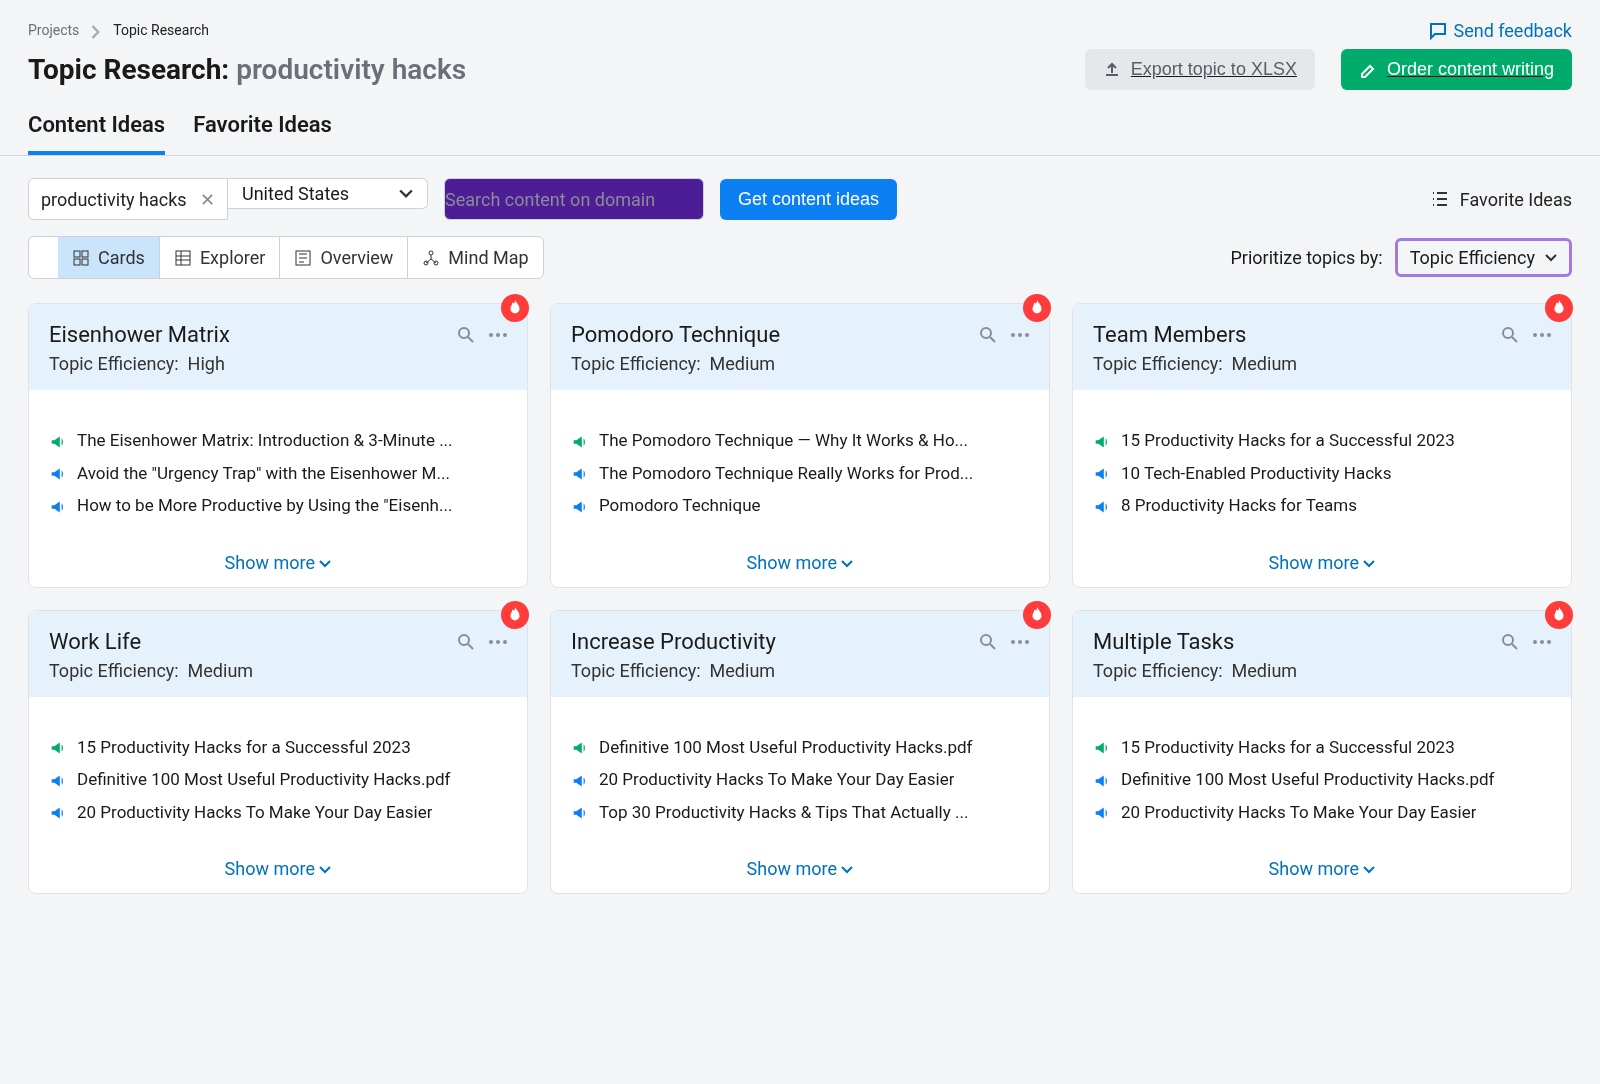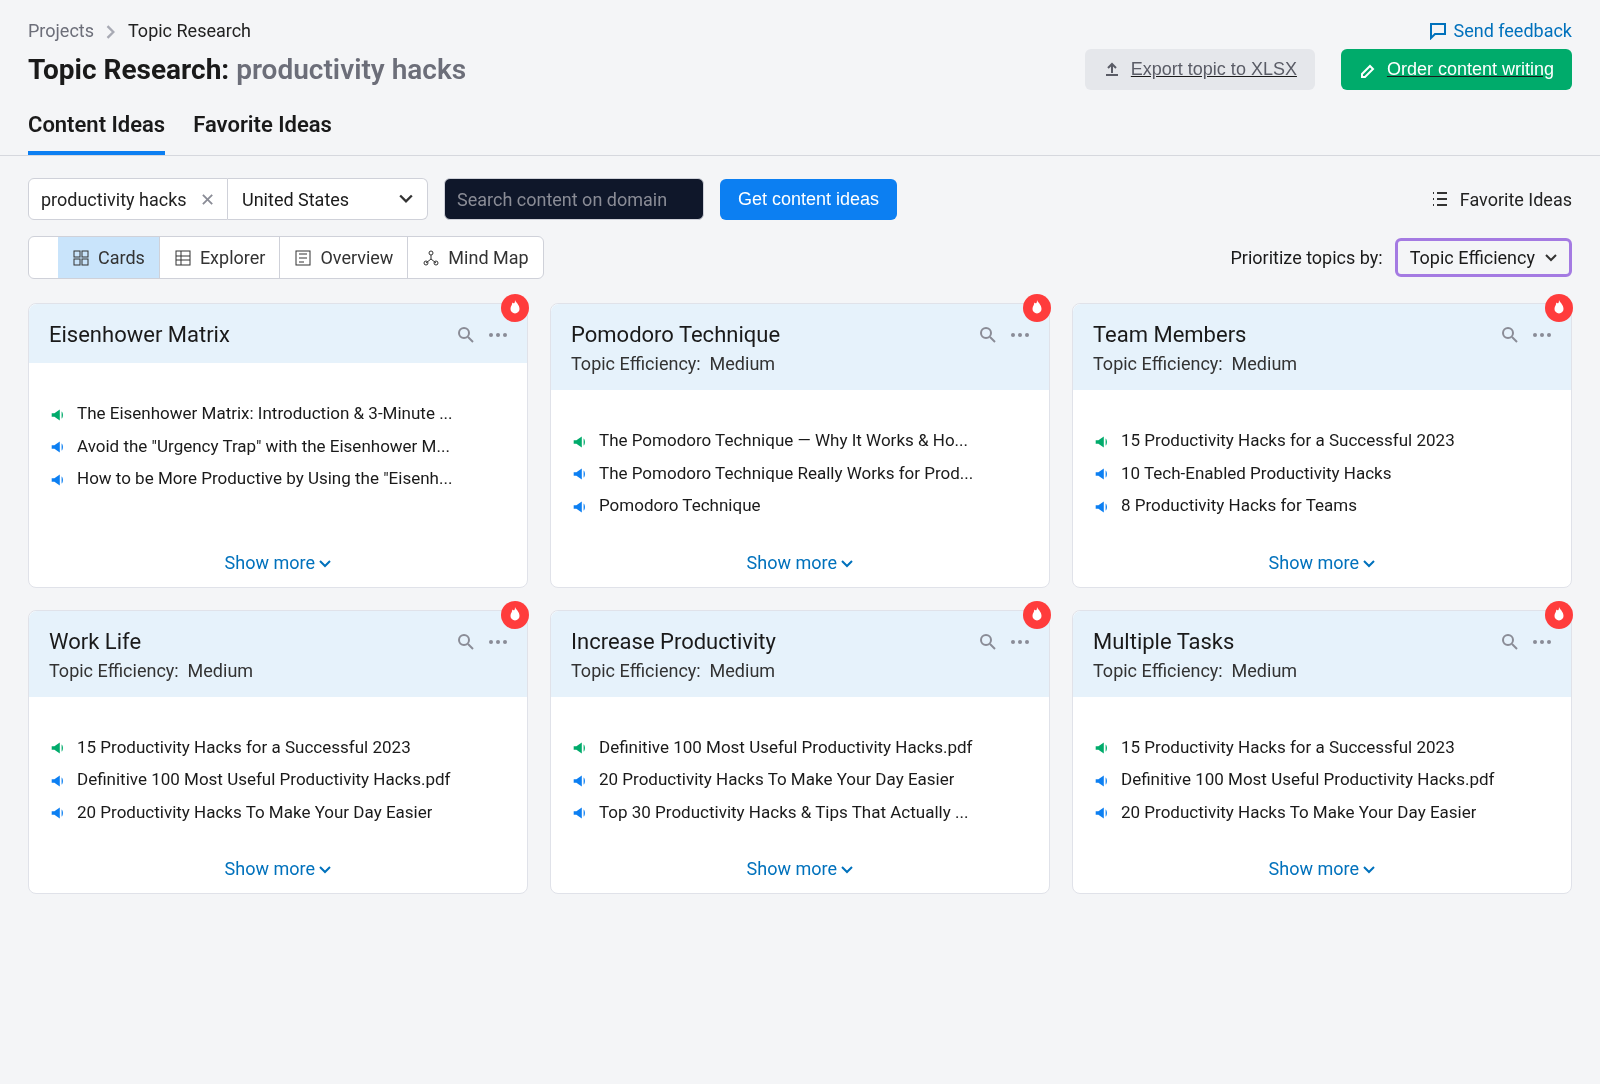--- a/index.html
+++ b/index.html
@@ -1,41 +1,41 @@
 <!DOCTYPE html>
 <html><head>
 <meta charset="utf-8">
 <style>
 * { box-sizing: border-box; margin: 0; padding: 0; }
 body { font-family: -apple-system, BlinkMacSystemFont, "Segoe UI", Roboto, sans-serif; background: #f4f5f7; color: #1a1a1a; }
 .container { padding: 20px 28px; }
 .breadcrumb { display: flex; align-items: center; justify-content: space-between; margin-bottom: 8px; }
-.breadcrumb-left { display: flex; align-items: center; gap: 12px; font-size: 18px; }
+.breadcrumb-left { display: flex; align-items: center; gap: 12px; font-size: 14px; }
 .breadcrumb-link { color: #6c6e79; }
 .breadcrumb-chev { color: #a8aab4; }
 .breadcrumb-current { color: #222; }
 .send-feedback { display: flex; align-items: center; gap: 6px; color: #0071bc; font-size: 18px; }
 .titlebar { display: flex; justify-content: space-between; align-items: center; margin-bottom: 22px; }
 .title { font-size: 28px; font-weight: 700; }
 .title-query { color: #6c6e79; font-weight: 600; }
 .title-actions { display: flex; gap: 26px; text-decoration: underline; }
 .btn { display: inline-flex; align-items: center; gap: 10px; padding: 10px 18px; border-radius: 6px; font-size: 18px; font-weight: 500; cursor: pointer; border: none; }
 .btn-grey { background: #e5e7eb; color: #5a5c66; }
 .btn-green { background: #00ab6b; color: #fff; }
 .tabs { display: flex; gap: 28px; border-bottom: 1px solid #d6d8de; margin: 0 -28px; padding: 0 28px; }
 .tab { font-size: 22px; font-weight: 600; color: #1a1a1a; padding-bottom: 14px; cursor: pointer; }
 .tab.active { border-bottom: 4px solid #0c7ff2; }
 .filterbar { display: flex; align-items: center; gap: 16px; margin: 22px 0 16px; }
 .input-group { display: flex; align-items: center; background: #fff; border: 1px solid #cfd1d9; border-radius: 6px; height: 42px; padding: 0 12px; min-width: 200px; }
 .input-group .x { color: #8a8c96; margin-left: auto; font-size: 18px; }
 .input-val { font-size: 18px; color: #222; }
-.region-sel { display: flex; align-items: center; background: #fff; border: 1px solid #cfd1d9; border-left: none; border-radius: 0 6px 6px 0; height: 42px; padding: 0 14px; min-width: 200px; font-size: 18px; justify-content: space-between; }
+.region-sel { display: flex; align-items: center; background: #fff; border: 1px solid #cfd1d9; border-left: none; border-radius: 0 6px 6px 0; height: 31px; padding: 0 14px; min-width: 200px; font-size: 18px; justify-content: space-between; }
 .combo { display: flex; }
 .combo .input-group { border-radius: 6px 0 0 6px; }
-.domain-input { background: #0f172a; border: 1px solid #cfd1d9; height: 42px; border-radius: 6px; padding: 0 12px; font-size: 18px; color: #8a8c96; min-width: 260px; display: flex; align-items: center; }
+.domain-input { background: #4c1d95; border: 1px solid #cfd1d9; height: 42px; border-radius: 6px; padding: 0 0; font-size: 18px; color: #8a8c96; min-width: 260px; display: flex; align-items: center; }
 .btn-blue { background: #0c7ff2; color: #fff; }
 .fav-ideas-link { margin-left: auto; display: flex; align-items: center; gap: 10px; font-size: 18px; color: #222; }
 .viewrow { display: flex; align-items: center; gap: 24px; }
 .viewtabs { display: flex; border: 1px solid #cfd1d9; border-radius: 6px; overflow: hidden; background: #fff; padding-left: 29px; }
 .viewtab { display: flex; align-items: center; gap: 8px; padding: 10px 14px; font-size: 18px; color: #333; border-right: 1px solid #cfd1d9; cursor: pointer; }
 .viewtab:last-child { border-right: none; }
 .viewtab.active { background: #c9e4fb; }
 .trending-box { display: flex; align-items: center; gap: 12px; border: 3px solid #a47ae2; border-radius: 8px; padding: 8px 14px; }
 .fire-glyph { color: #ff5a3c; font-size: 20px; }
 .trending-label { font-size: 18px; color: #5c5e69; }
@@ -193,20 +193,21 @@
                   <circle cx="7" cy="7" r="5" stroke="currentColor" stroke-width="2" fill="none"></circle>
                   <path d="M11 11l5 5" stroke="currentColor" stroke-width="2"></path>
                 </svg></span>
               <span><svg width="18" height="6" viewBox="0 0 18 4">
                   <circle cx="2" cy="2" r="2" fill="currentColor"></circle>
                   <circle cx="9" cy="2" r="2" fill="currentColor"></circle>
                   <circle cx="16" cy="2" r="2" fill="currentColor"></circle>
                 </svg></span>
             </div>
           </div>
+          <div class="card-eff">Topic Efficiency:&nbsp; High</div>
         </div>
         <div class="card-body">
           <div class="headline">
             <span class="mega-green"><svg width="18" height="18" viewBox="0 0 20 20">
                 <path d="M3 8v4h3l6 4V4L6 8H3z M14 6c2 1 2 7 0 8" fill="currentColor"></path>
               </svg></span>
             <span class="headline-text">The Eisenhower Matrix: Introduction &amp; 3-Minute ...</span>
           </div>
           <div class="headline">
             <span class="mega-blue"><svg width="18" height="18" viewBox="0 0 20 20">

